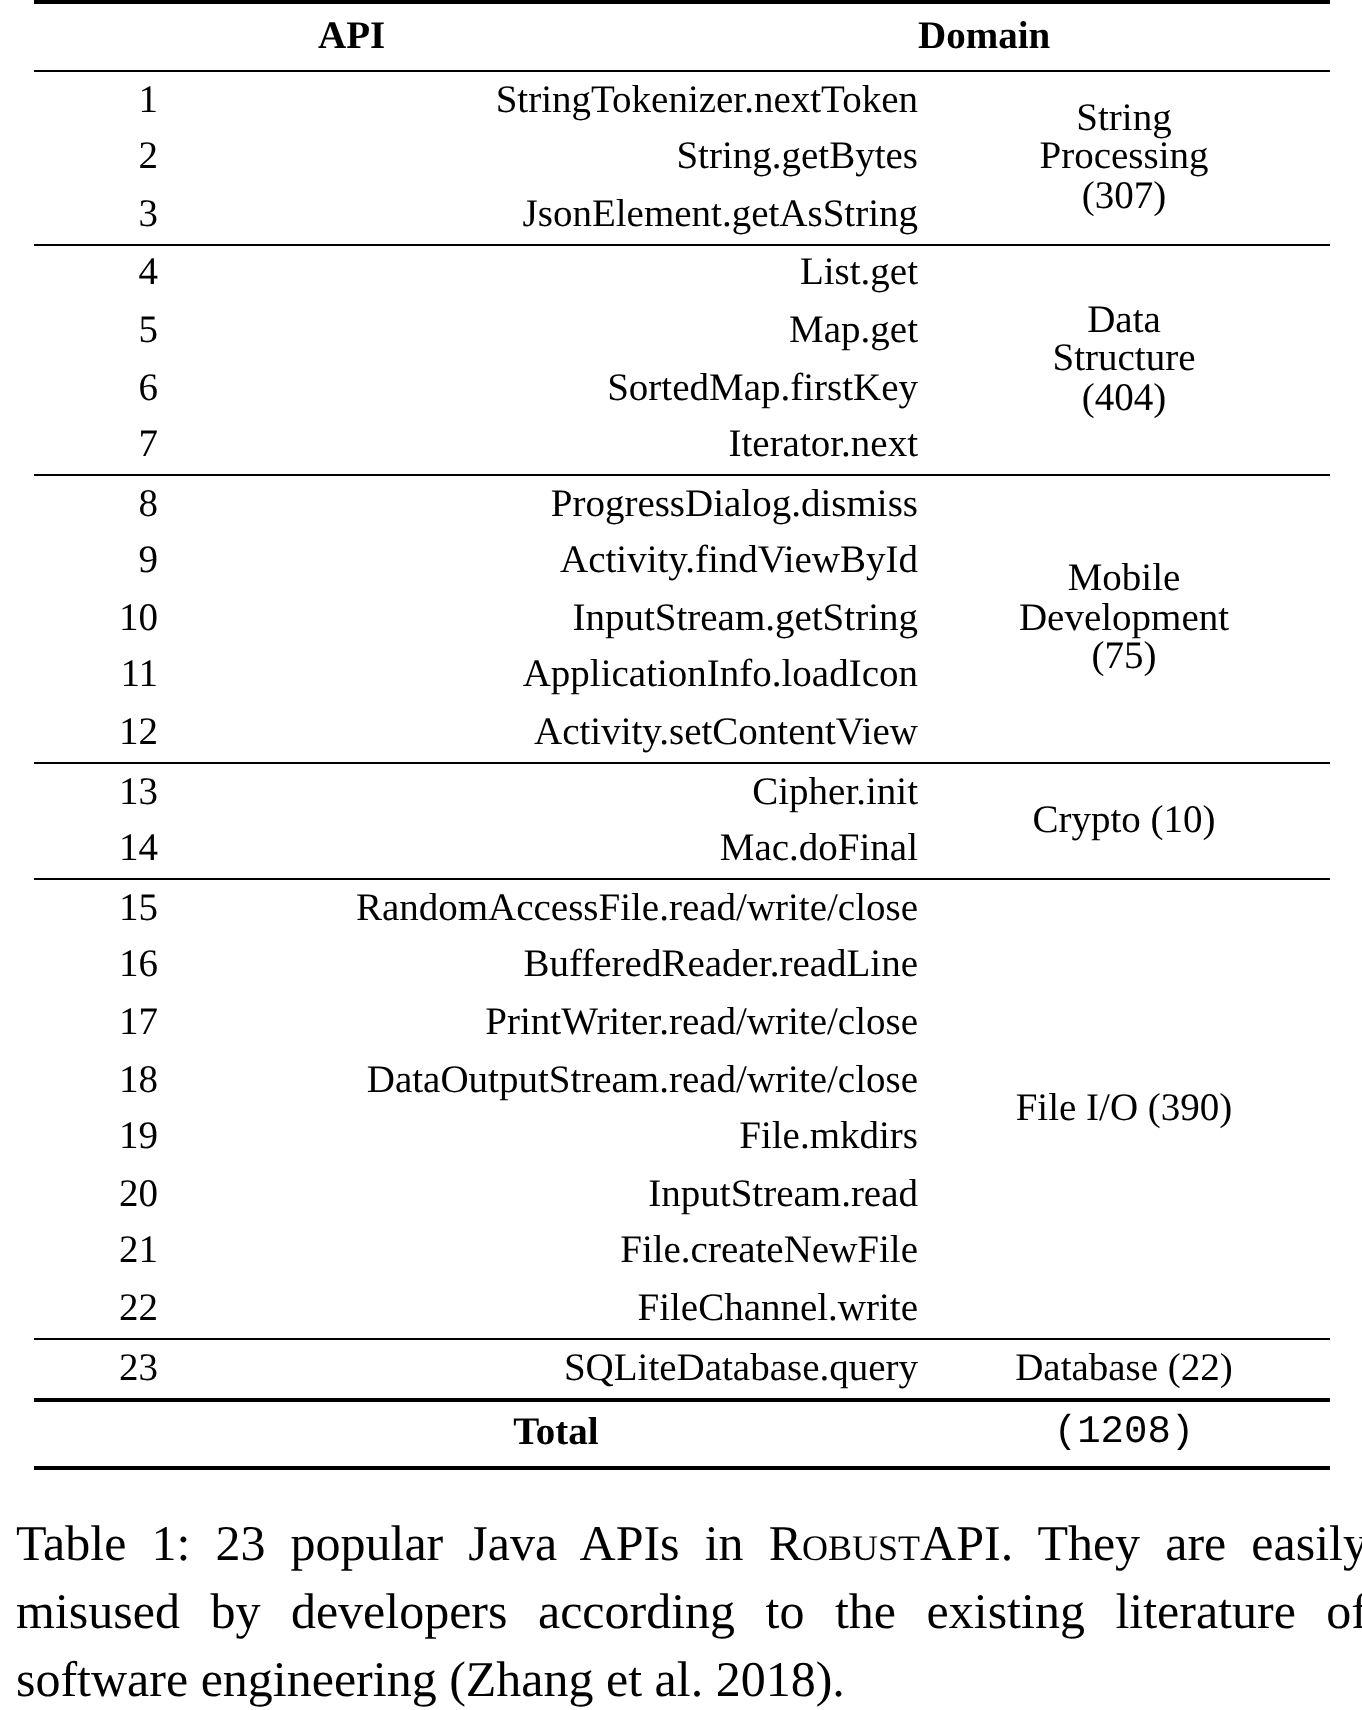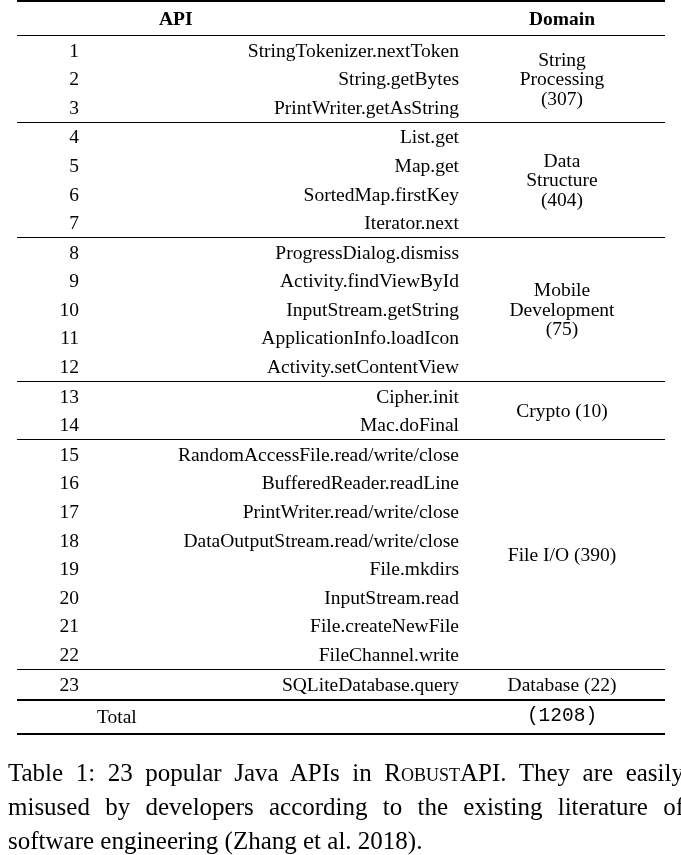--- a/index.html
+++ b/index.html
@@ -52,44 +52,44 @@
 
   .r-spacer td { height: 0; padding: 0; font-size: 0; line-height: 0; }
 
   
   .head-cell {
     font-weight: bold;
     height: 32px;
     padding-top: 1px !important;
   }
   .head-api { text-align: left; padding-left: 80px !important; }
-  .head-dom { text-align: center; }
+  .head-dom { text-align: left; }
 
   
   .body-row td { height: 28.6px; }
   .cell-num {
     text-align: right;
     padding-right: 0 !important;
   }
   .cell-api {
     text-align: right;
     padding-left: 18px !important;
     white-space: nowrap;
   }
   .cell-dom {
     text-align: center;
     line-height: 1.22;
   }
   .cell-dom .dom-line { display: block; font-family: Liberation Serif, serif; }
 
   .total-row td { height: 32px; }
   .total-label {
-    text-align: left;
+    text-align: center;
     padding-left: 18px !important;
-    font-weight: normal;
+    font-weight: bold;
   }
   .total-value { text-align: center; font-family: Liberation Mono, monospace; }
 
   
   .caption {
     position: absolute;
     left: 8px;
     top: 756px;
     width: 676px;
     font-size: 25px;
@@ -141,21 +141,21 @@
             <span class="dom-line">Processing</span>
             <span class="dom-line">(307)</span>
           </td>
         </tr>
         <tr class="body-row">
           <td class="cell-num">2</td>
           <td class="cell-api">String.getBytes</td>
         </tr>
         <tr class="body-row">
           <td class="cell-num">3</td>
-          <td class="cell-api">PrintWriter.getAsString</td>
+          <td class="cell-api">JsonElement.getAsString</td>
         </tr>
         <tr class="rule-thin r-spacer">
           <td></td>
           <td></td>
           <td></td>
         </tr>
         <tr class="body-row">
           <td class="cell-num">4</td>
           <td class="cell-api">List.get</td>
           <td class="cell-dom" rowspan="4">

